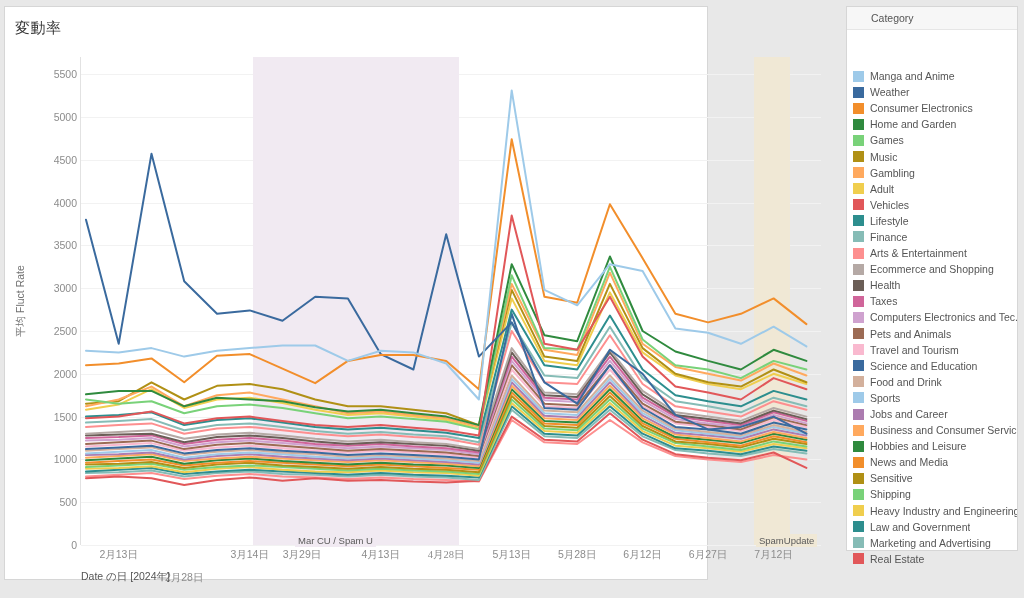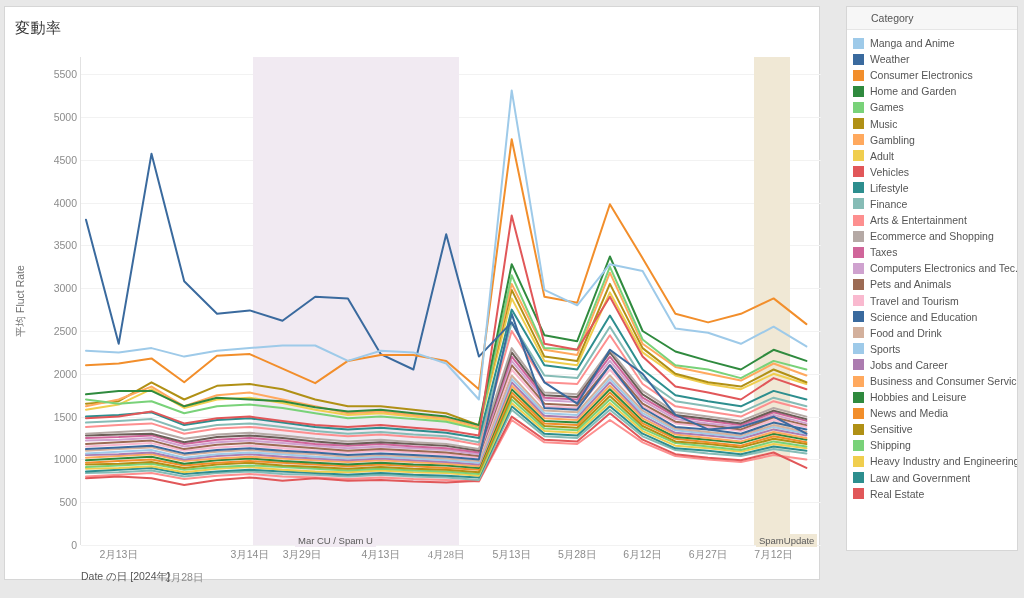--- a/index.html
+++ b/index.html
@@ -6,21 +6,21 @@
   body{
     width:1024px;height:598px;
     background:#e8e8e8;
     font-family:"Liberation Sans","DejaVu Sans",sans-serif;
     overflow:hidden;
   }
   #root{position:relative;width:1024px;height:598px;box-sizing:border-box;}
 
   
   #sheet{
-    position:absolute;left:4px;top:6px;width:816px;height:574px;
+    position:absolute;left:4px;top:6px;width:704px;height:574px;
     background:#ffffff;border:1px solid #d6d6d6;box-sizing:border-box;
   }
   #chart-title{
     position:absolute;left:10px;top:12px;
     font-size:15px;color:#333333;font-weight:400;letter-spacing:.5px;
   }
 
   
   #plot{
     position:absolute;left:76px;top:50px;width:740px;height:488px;
@@ -67,21 +67,21 @@
   
   #legend{
     position:absolute;left:846px;top:6px;width:172px;height:545px;
     background:#ffffff;border:1px solid #d6d6d6;box-sizing:border-box;
   }
   #legend-header{
     height:22px;line-height:22px;padding-left:24px;
     font-size:10.5px;color:#555555;
     background:#f7f7f7;border-bottom:1px solid #e6e6e6;
   }
-  #legend-items{padding:5px 0 0 6px;}
+  #legend-items{padding:5px 0 0 6px;margin-top:33px;}
   .legend-row{
     display:flex;align-items:center;height:16.1px;cursor:default;
   }
   .swatch{width:11px;height:11px;flex:0 0 11px;margin-right:6px;}
   .legend-label{
     font-size:10.5px;color:#555555;white-space:nowrap;overflow:hidden;
     text-overflow:clip;
   }
 </style>
 </head>
@@ -239,20 +239,24 @@
         </div>
         <div class="legend-row">
           <span class="swatch" style="background: rgb(253, 143, 143);"></span>
           <span class="legend-label">Arts &amp; Entertainment</span>
         </div>
         <div class="legend-row">
           <span class="swatch" style="background: rgb(181, 169, 165);"></span>
           <span class="legend-label">Ecommerce and Shopping</span>
         </div>
         <div class="legend-row">
+          <span class="swatch" style="background: rgb(107, 94, 87);"></span>
+          <span class="legend-label">Health</span>
+        </div>
+        <div class="legend-row">
           <span class="swatch" style="background: rgb(208, 101, 154);"></span>
           <span class="legend-label">Taxes</span>
         </div>
         <div class="legend-row">
           <span class="swatch" style="background: rgb(207, 162, 207);"></span>
           <span class="legend-label">Computers Electronics and Tec..</span>
         </div>
         <div class="legend-row">
           <span class="swatch" style="background: rgb(156, 107, 84);"></span>
           <span class="legend-label">Pets and Animals</span>
@@ -299,19 +303,23 @@
         </div>
         <div class="legend-row">
           <span class="swatch" style="background: rgb(240, 206, 78);"></span>
           <span class="legend-label">Heavy Industry and Engineering</span>
         </div>
         <div class="legend-row">
           <span class="swatch" style="background: rgb(45, 142, 142);"></span>
           <span class="legend-label">Law and Government</span>
         </div>
         <div class="legend-row">
+          <span class="swatch" style="background: rgb(134, 188, 182);"></span>
+          <span class="legend-label">Marketing and Advertising</span>
+        </div>
+        <div class="legend-row">
           <span class="swatch" style="background: rgb(225, 87, 89);"></span>
           <span class="legend-label">Real Estate</span>
         </div>
       </div>
   </div>
 
 </div>
 
 </body></html>

